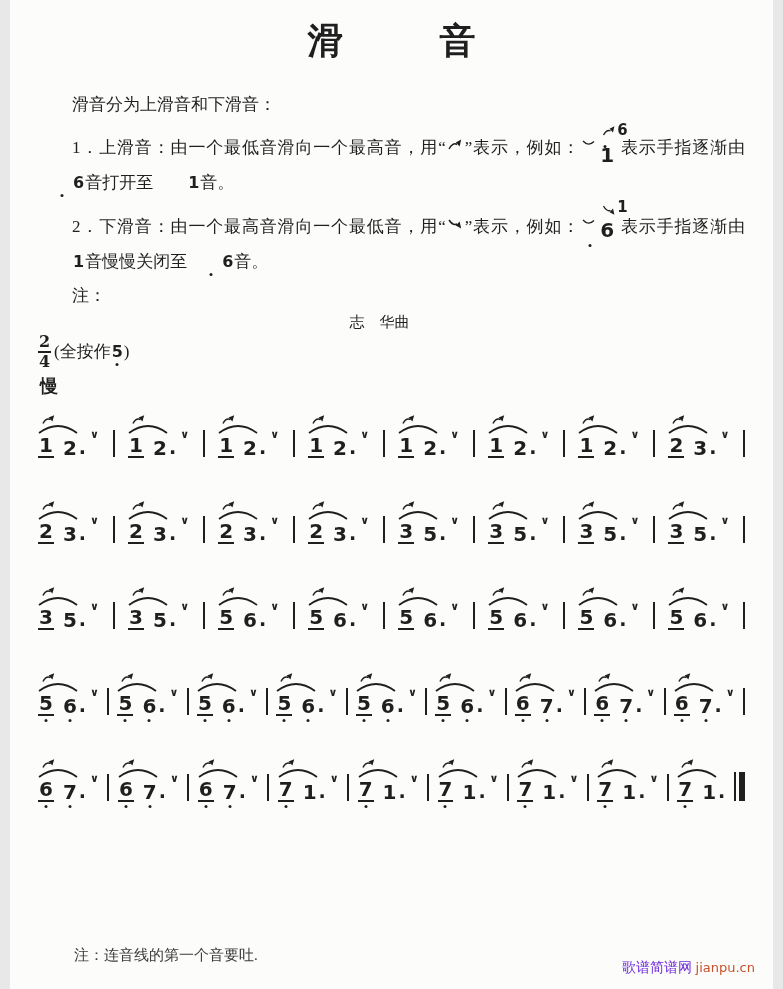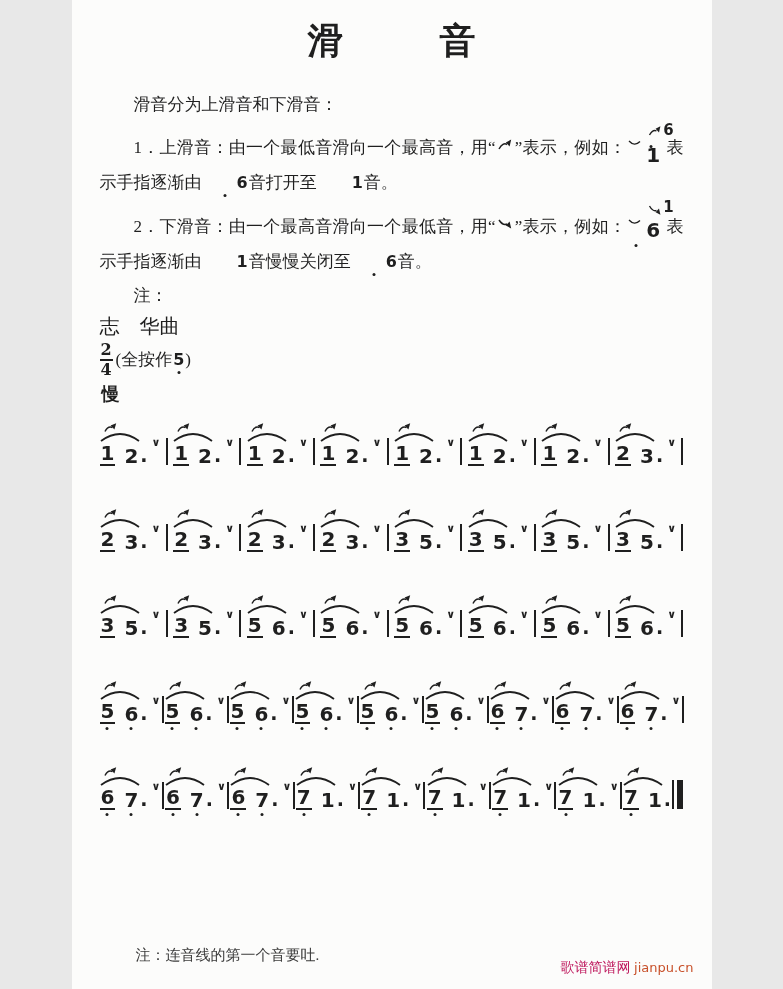--- a/index.html
+++ b/index.html
@@ -1,19 +1,19 @@
 <!DOCTYPE html>
 <html><head>
 <meta charset="utf-8">
 <style>
   html,body{margin:0;padding:0;}
   body{background:#e8e8e8;font-family:"Liberation Serif", serif;}
   .page{
     position:relative;
-    width:640px;height:989px;
+    width:763px;height:989px;
     margin:0 auto;
     background:#fcfcfb;
     color:#1f1f1f;
     overflow:hidden;
     box-sizing:border-box;
     padding:14px 28px 0 28px;
   }
   
   h1.title{
     margin:6px 0 26px 0;
@@ -79,23 +79,23 @@
   
   .notes-block{margin-top:4px;}
   .notes-block .para{line-height:1.7;margin:0;}
   
   .exercise-label{
     font-size:18px;
     font-weight:700;
     margin-top:42px;
   }
   .composer-line{
-    text-align:left;
+    text-align:center;
     padding-right:24px;
-    font-size:20px;
+    font-size:15px;
     margin-top:2px;
   }
   .meta-line{
     display:flex;
     align-items:center;
     margin-top:2px;
     font-size:17px;
   }
   .ts{
     display:inline-flex;
@@ -161,21 +161,21 @@
     position:absolute;
     left:64px;bottom:24px;
     font-size:15px;
     color:#3a3a3a;
   }
   .watermark{
     position:absolute;
     right:18px;bottom:12px;
     font-size:14px;
   }
-  .wm-site{color:#be185d;}
+  .wm-site{color:#6d28d9;}
   .wm-url{color:#c8512b;font-family:"DejaVu Sans", sans-serif;font-size:13px;}
 </style>
 </head>
 <body>
 
 <div class="page">
 
   <h1 class="title">滑音</h1>
 
 

